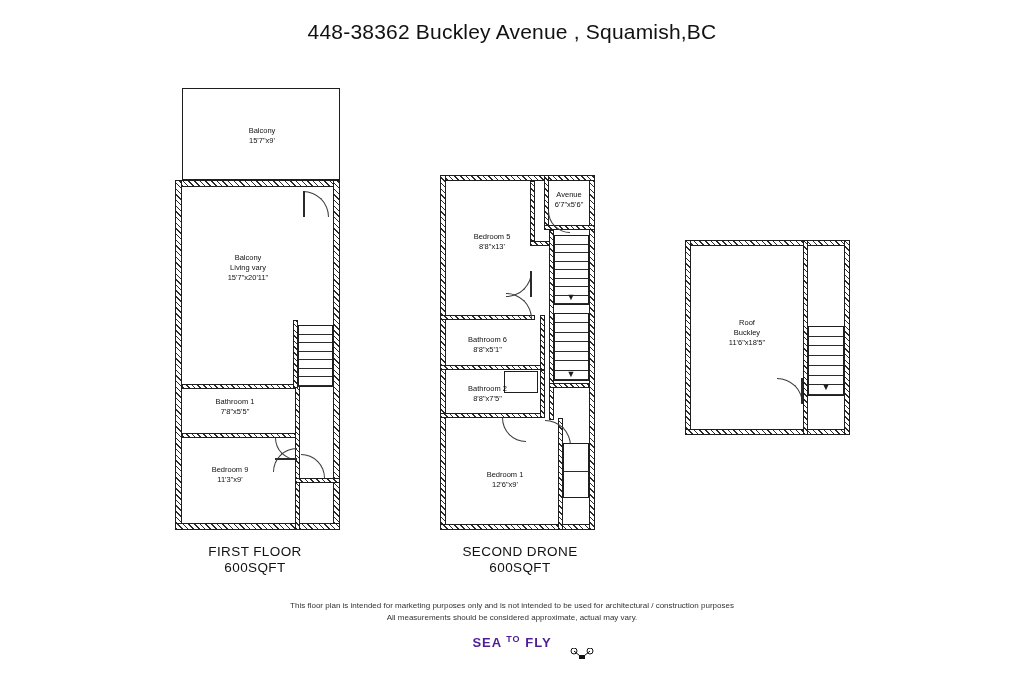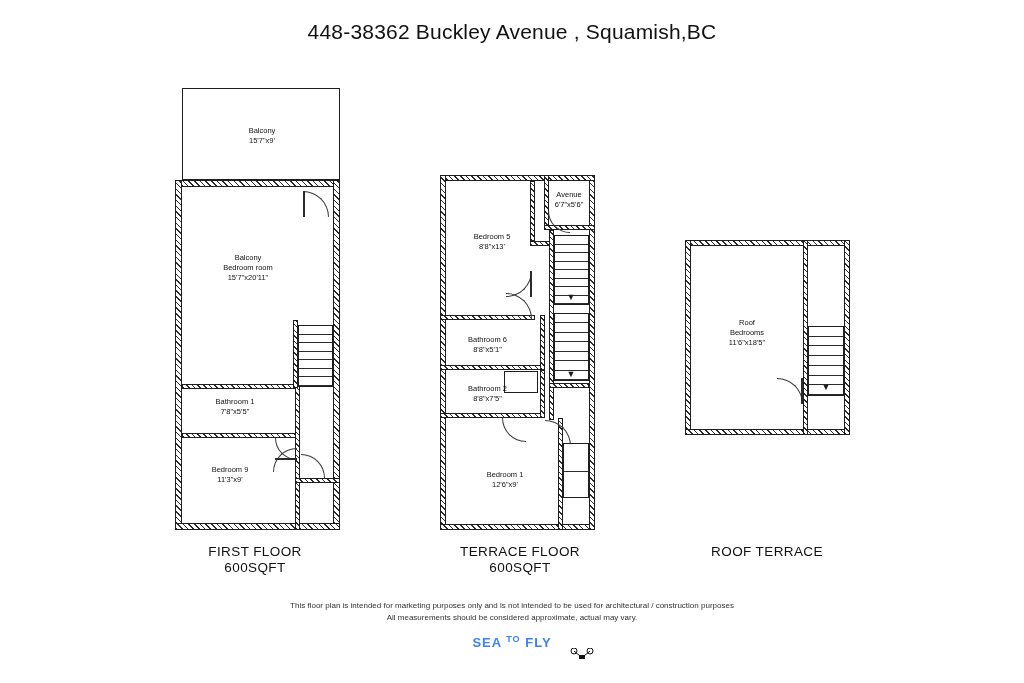--- a/index.html
+++ b/index.html
@@ -133,21 +133,21 @@
   .logo {
     position: absolute;
     left: 50%;
     transform: translateX(-50%);
     text-align: center;
   }
   .logo-top {
     font-size: 13px;
     font-weight: 700;
     letter-spacing: 1px;
-    color: #3b82f6;
+    color: #4c1d95;
   }
   .logo-top .to {
     font-size: 9px;
     font-weight: 700;
     vertical-align: super;
   }
   .logo-bottom {
     font-size: 22px;
     font-weight: 700;
     letter-spacing: .5px;
@@ -204,21 +204,21 @@
 
     <div class="door bl" style="left:100px; top:350px; width:22px; height:22px;"></div>
     <div class="doorleaf" style="left:100px; top:370px; width:22px; height:1.5px;"></div>
 
     <div class="door tl" style="left:98px; top:360px; width:24px; height:24px;"></div>
 
     <div class="door tr" style="left:126px; top:366px; width:24px; height:24px;"></div>
 
     <div class="label" style="left:18px; top:165px; width:110px;">
       <span>Balcony</span><br>
-      <span>Bedroom room</span><br>
+      <span>Living vary</span><br>
       <span>15'7"x20'11"</span>
     </div>
     <div class="label" style="left:10px; top:309px; width:100px;">
       <span>Bathroom 1</span><br>
       <span>7'8"x5'5"</span>
     </div>
     <div class="label" style="left:5px; top:377px; width:100px;">
       <span>Bedroom 9</span><br>
       <span>11'3"x9'</span>
     </div>
@@ -303,57 +303,54 @@
         <div class="tread"></div>
         <div class="tread"></div>
       <div class="tread"></div>
         <div class="tread"></div>
     </div>
     <div class="arrow" style="left:131px; top:195px;">▼</div>
     <div class="wall" style="left:109px; top:208px; width:40px; height:5px;"></div>
   </div>
 
   <div class="floor-caption" style="left:420px; top:544px; width:200px;">
-    <span>TERRACE FLOOR</span><br>
+    <span>SECOND DRONE</span><br>
     <span>600SQFT</span>
   </div>
 
   <div class="plan" style="left:685px; top:240px; width:165px; height:195px;">
 
     <div class="wall" style="left:0px; top:0px; width:165px; height:6px;"></div>
     <div class="wall" style="left:0px; top:0px; width:6px; height:195px;"></div>
     <div class="wall" style="left:0px; top:189px; width:165px; height:6px;"></div>
     <div class="wall" style="left:159px; top:0px; width:6px; height:195px;"></div>
     <div class="wall" style="left:118px; top:0px; width:5px; height:195px;"></div>
 
     <div class="label" style="left:22px; top:78px; width:80px;">
       <span>Roof</span><br>
-      <span>Bedrooms</span><br>
+      <span>Buckley</span><br>
       <span>11'6"x18'5"</span>
     </div>
 
     <div class="stairs" style="left:123px; top:86px; width:36px; height:70px;">
       <div class="tread"></div>
         <div class="tread"></div>
         <div class="tread"></div>
       <div class="tread"></div>
         <div class="tread"></div>
         <div class="tread"></div>
       <div class="tread"></div>
         <div class="tread"></div>
     </div>
     <div class="arrow" style="left:141px; top:143px;">▼</div>
 
     <div class="door tr" style="left:92px; top:138px; width:26px; height:26px;"></div>
     <div class="doorleaf" style="left:116px; top:138px; width:1.5px; height:26px;"></div>
   </div>
 
-  <div class="floor-caption" style="left:667px; top:544px; width:200px;">
-    <span>ROOF TERRACE</span>
-  </div>
 
   <div class="disclaimer" style="top:612px;">All measurements should be considered approximate, actual may vary.</div>
   <div class="disclaimer" style="top:600px;">This floor plan is intended for marketing purposes only and is not intended to be used for architectural / construction purposes</div>
 
   <div class="logo" style="top:634px; width:120px;">
     <div class="logo-top">
       <span>SEA</span>
       <span class="to">TO</span>
       <span>FLY</span>
     </div>

